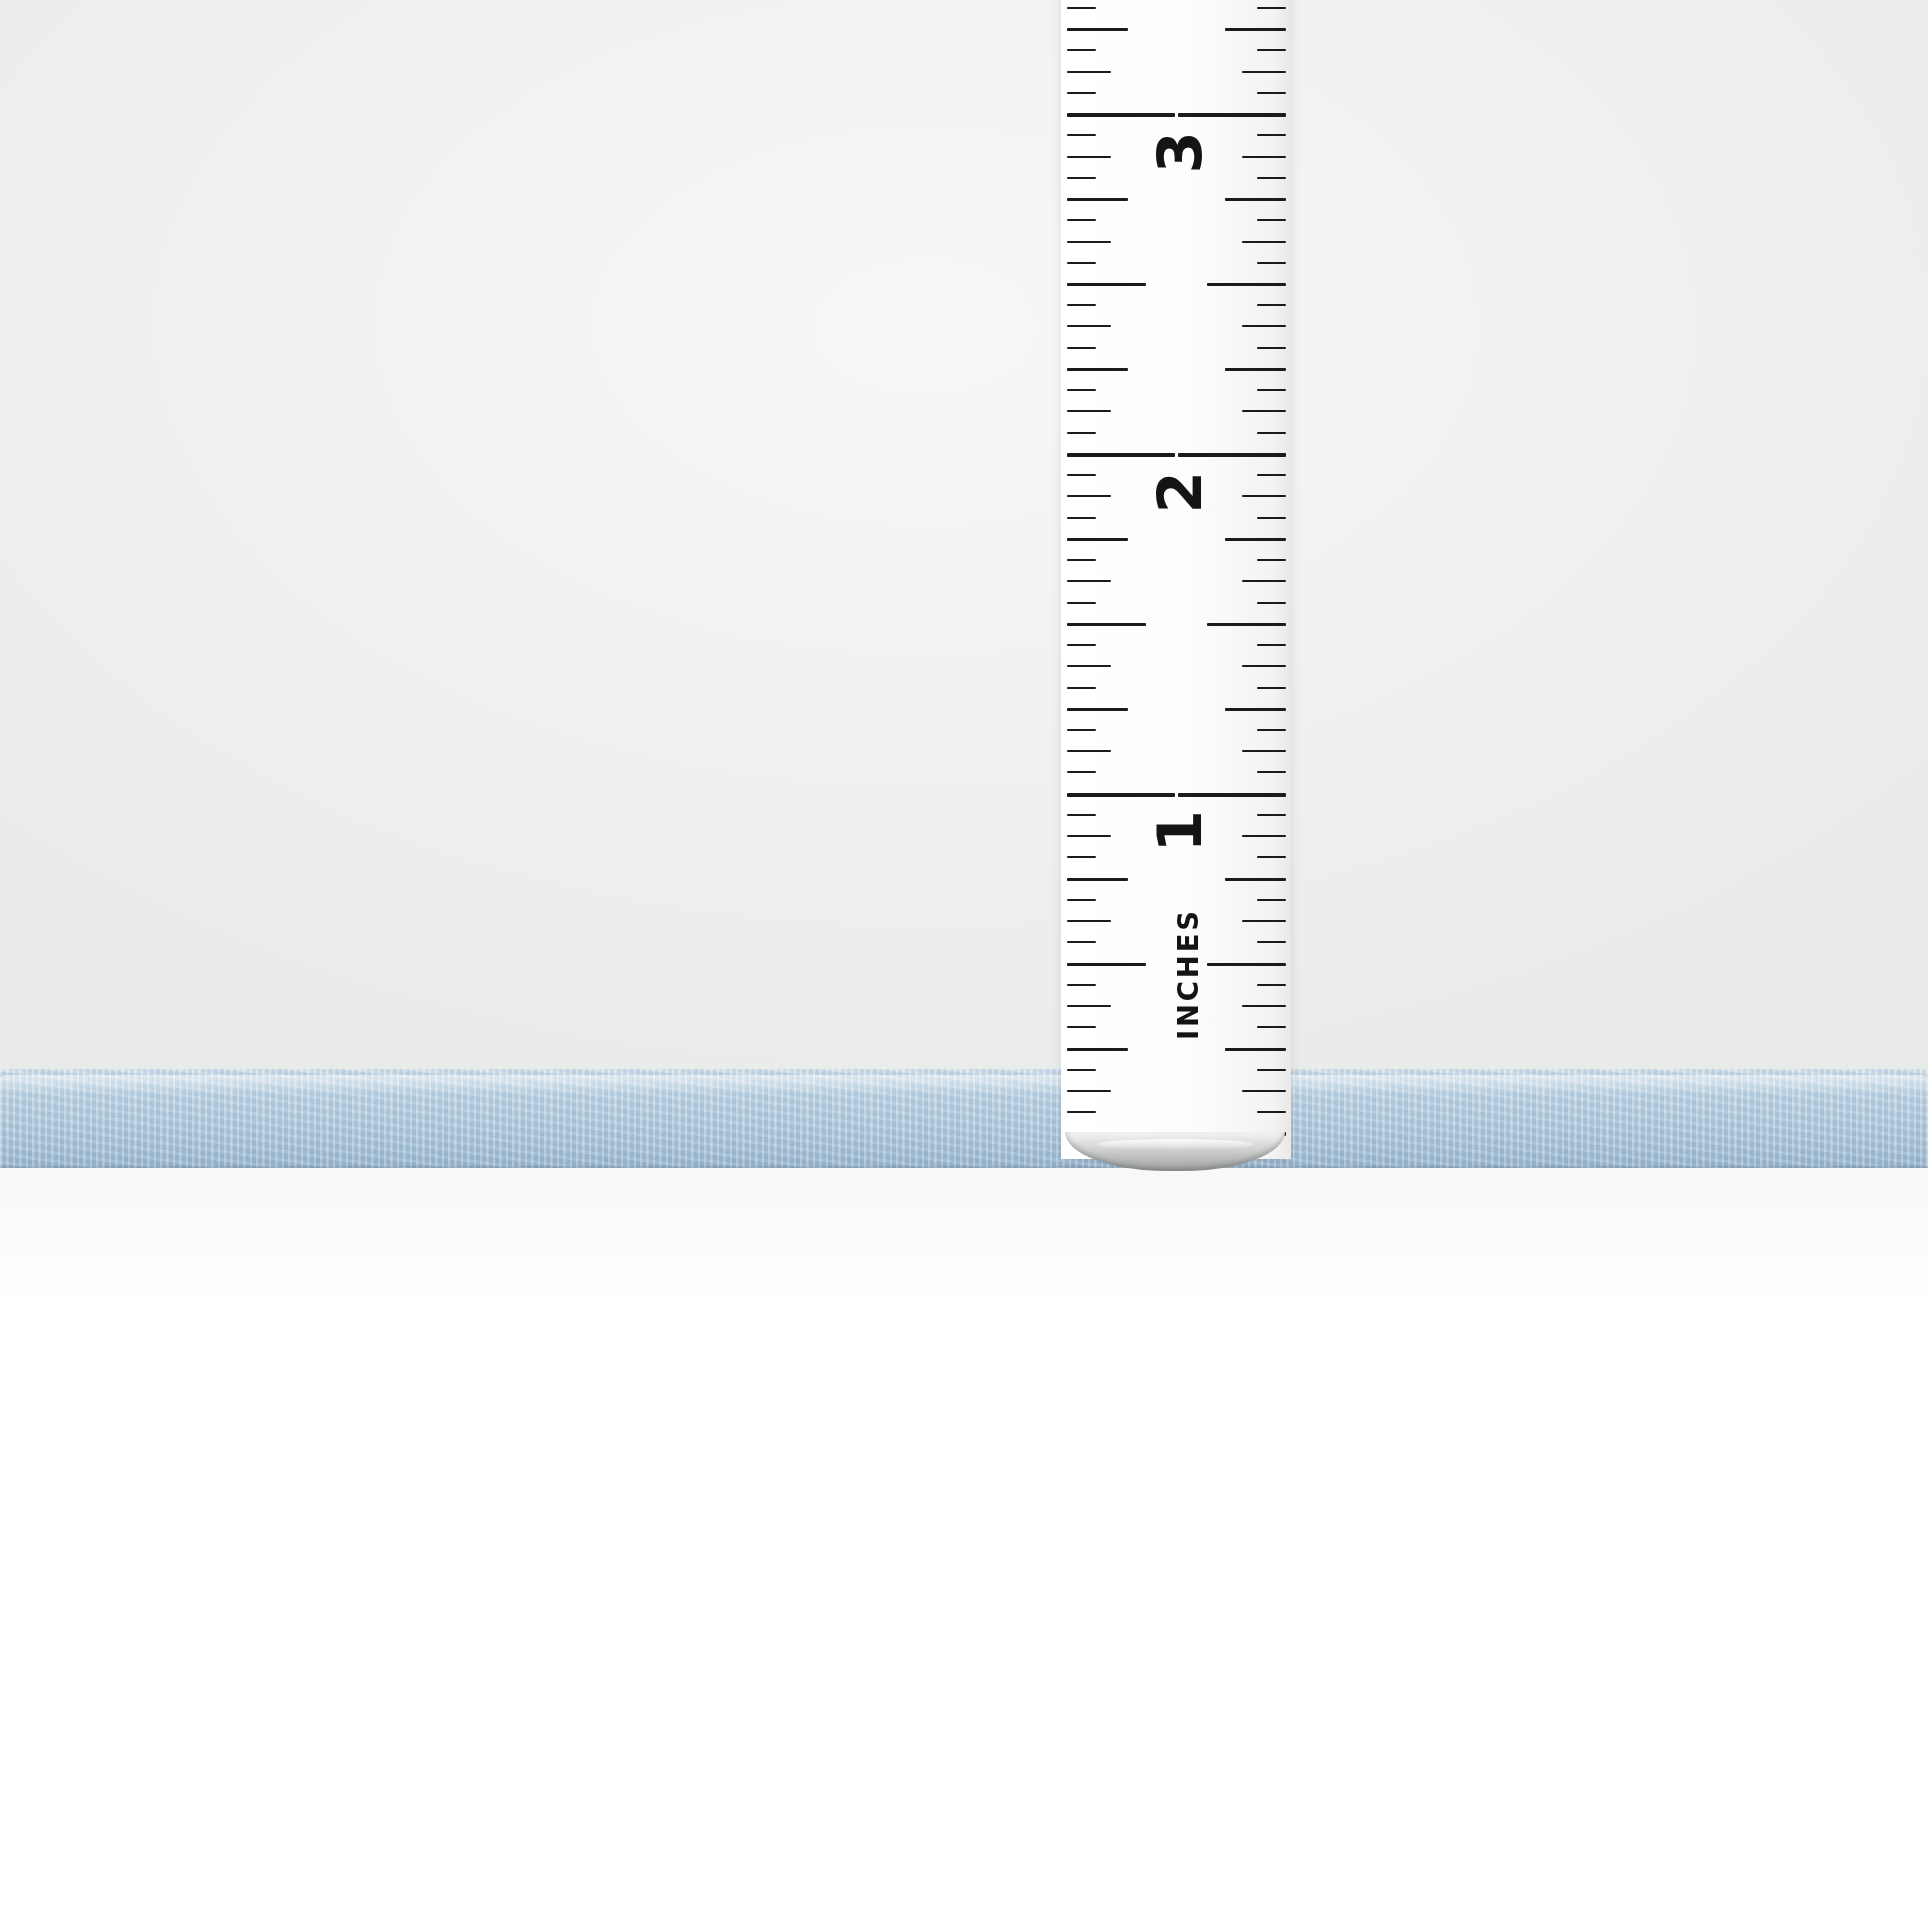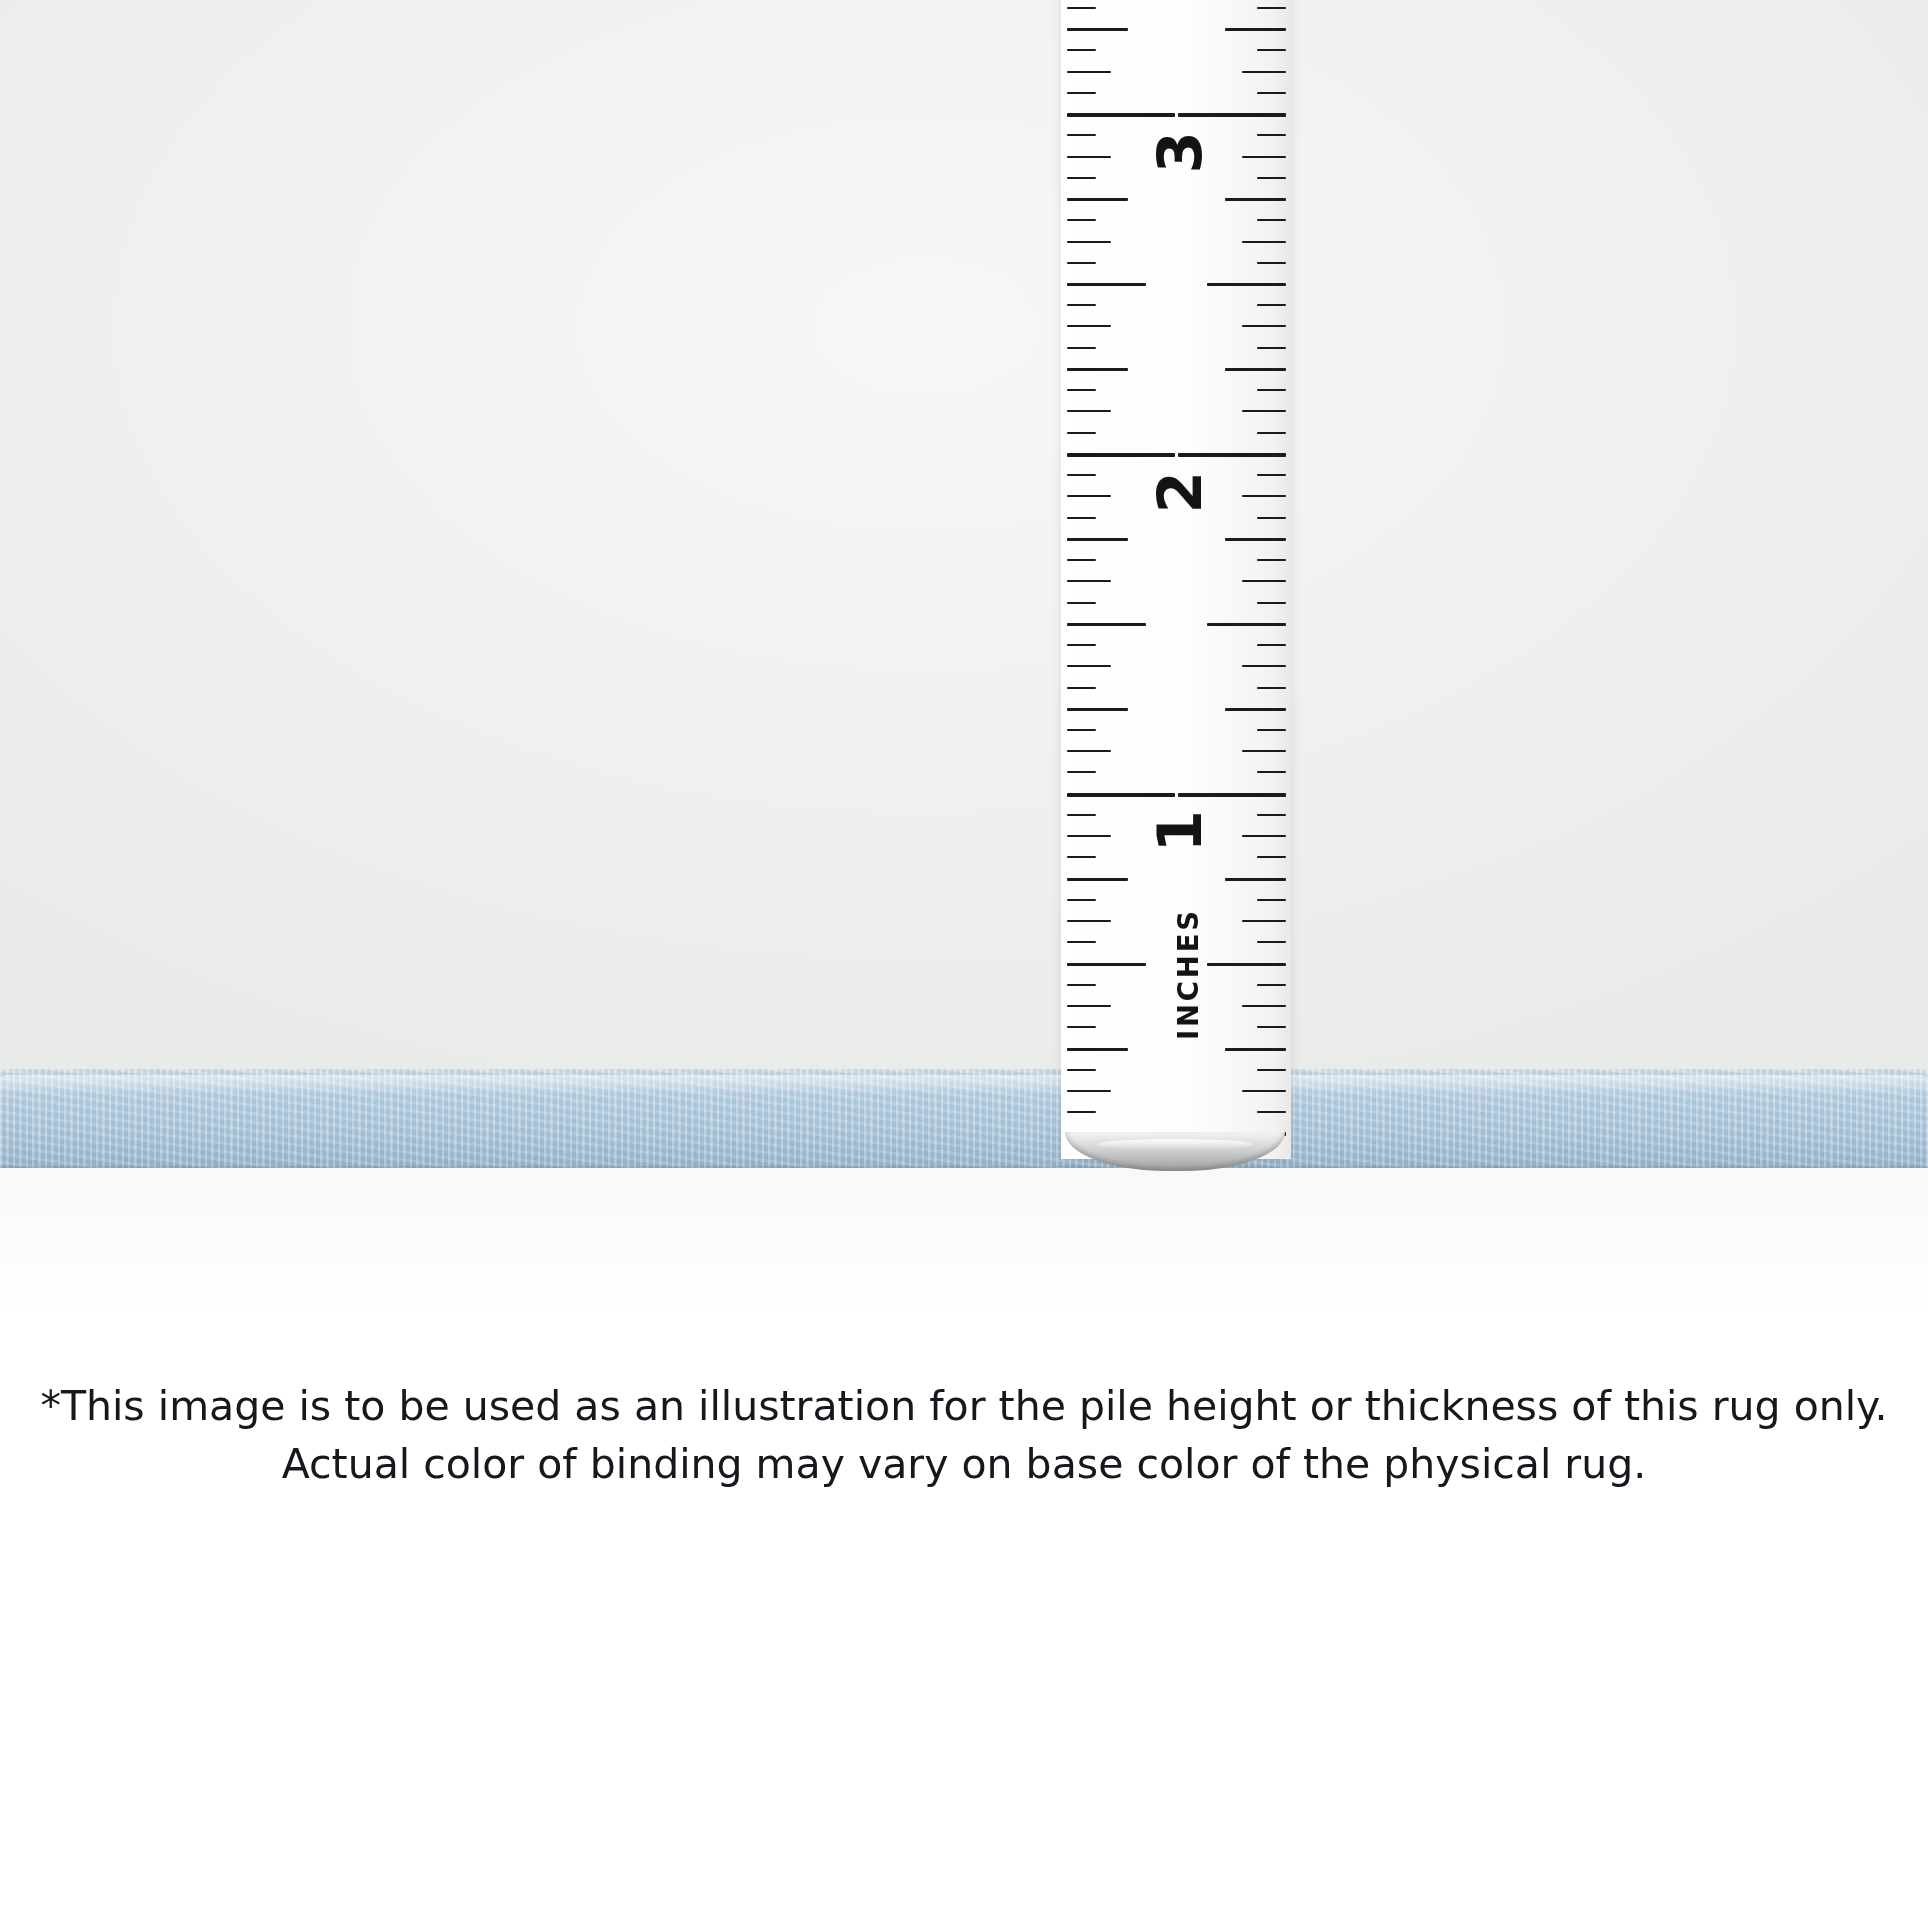--- a/index.html
+++ b/index.html
@@ -347,19 +347,15 @@
       <div class="ruler-num" id="num-3" style="top:147px;">3</div>
       <div class="ruler-num" id="num-2" style="top:487px;">2</div>
       <div class="ruler-num" id="num-1" style="top:826px;">1</div>
       <div class="ruler-unit" style="top:1033px;">INCHES</div>
     </div>
     <div class="ruler-tip"></div>
     <div class="ruler-tip-shine"></div>
 
   </div>
 
-  <div class="caption">
-    <span class="line">*This image is to be used as an illustration for the pile height or thickness of this rug only.</span>
-    <span class="line">Actual color of binding may vary on base color of the physical rug.</span>
-  </div>
 
 </div>
 
 
 </body></html>

